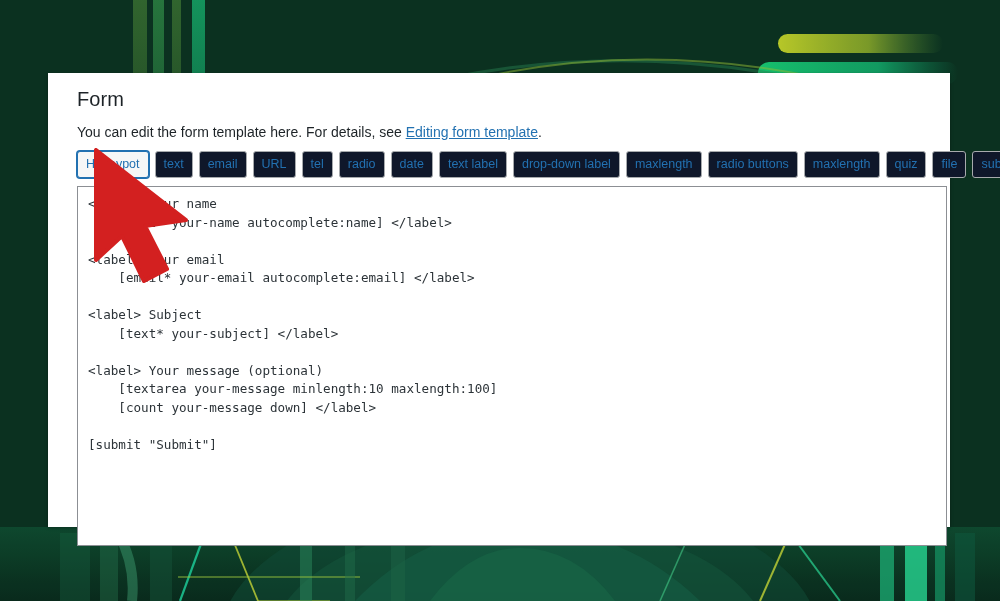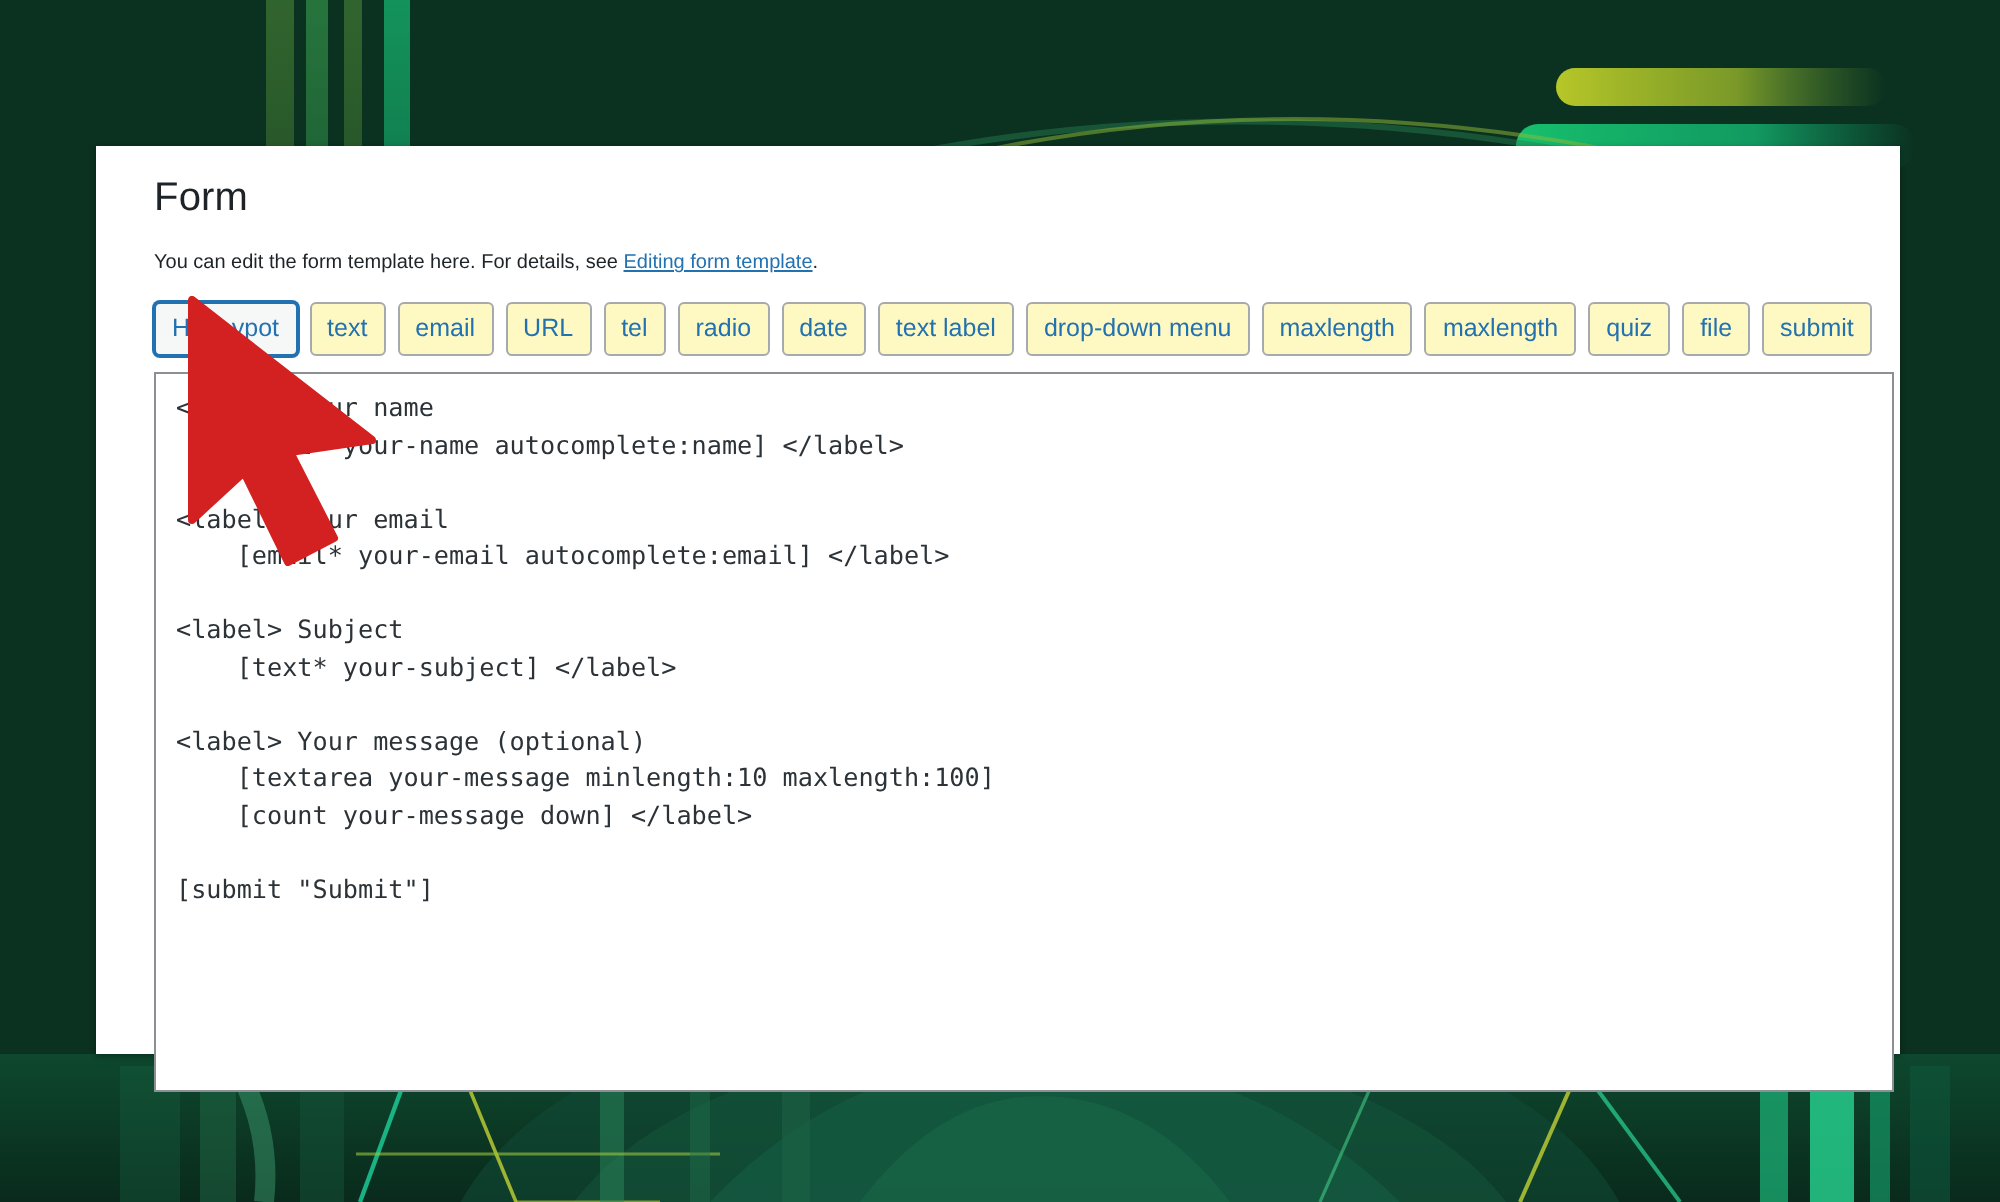--- a/index.html
+++ b/index.html
@@ -42,40 +42,40 @@
   .panel-title {
     font-size: 20px;
     font-weight: 400;
     color: #1d2327;
     margin: 0 0 12px 0;
     line-height: 24px;
     letter-spacing: 0.1px;
   }
 
   .panel-desc {
-    font-size: 10px;
+    font-size: 14px;
     color: #1d2327;
     margin: 0 0 10px 0;
     line-height: 18px;
   }
   .panel-desc a {
     color: #2271b1;
     text-decoration: underline;
   }
 
   
   .tag-toolbar {
     display: flex;
     flex-wrap: nowrap;
     gap: 6px;
     margin: 0 0 8px 0;
     align-items: stretch;
   }
   .tag-btn {
-    background: #fef9c3;
+    background: #0f172a;
     border: 1px solid #a7aaad;
     border-radius: 3px;
     color: #2271b1;
     font-size: 12.5px;
     font-family: "Liberation Sans", sans-serif;
     line-height: 20px;
     padding: 2px 8px 3px 8px;
     cursor: pointer;
     white-space: nowrap;
     box-sizing: border-box;
@@ -219,22 +219,23 @@
 
   <div class="tag-toolbar" id="tag-toolbar">
       <button class="tag-btn focused">Honeypot</button>
       <button class="tag-btn">text</button>
       <button class="tag-btn">email</button>
       <button class="tag-btn">URL</button>
       <button class="tag-btn">tel</button>
       <button class="tag-btn">radio</button>
       <button class="tag-btn">date</button>
       <button class="tag-btn">text label</button>
-      <button class="tag-btn">drop-down menu</button>
+      <button class="tag-btn">drop-down label</button>
       <button class="tag-btn">maxlength</button>
+      <button class="tag-btn">radio buttons</button>
       <button class="tag-btn">maxlength</button>
       <button class="tag-btn">quiz</button>
       <button class="tag-btn">file</button>
       <button class="tag-btn">submit</button>
     </div>
 
   <div class="code-area">
     <pre>&lt;label&gt; Your name
     [text* your-name autocomplete:name] &lt;/label&gt;
 

